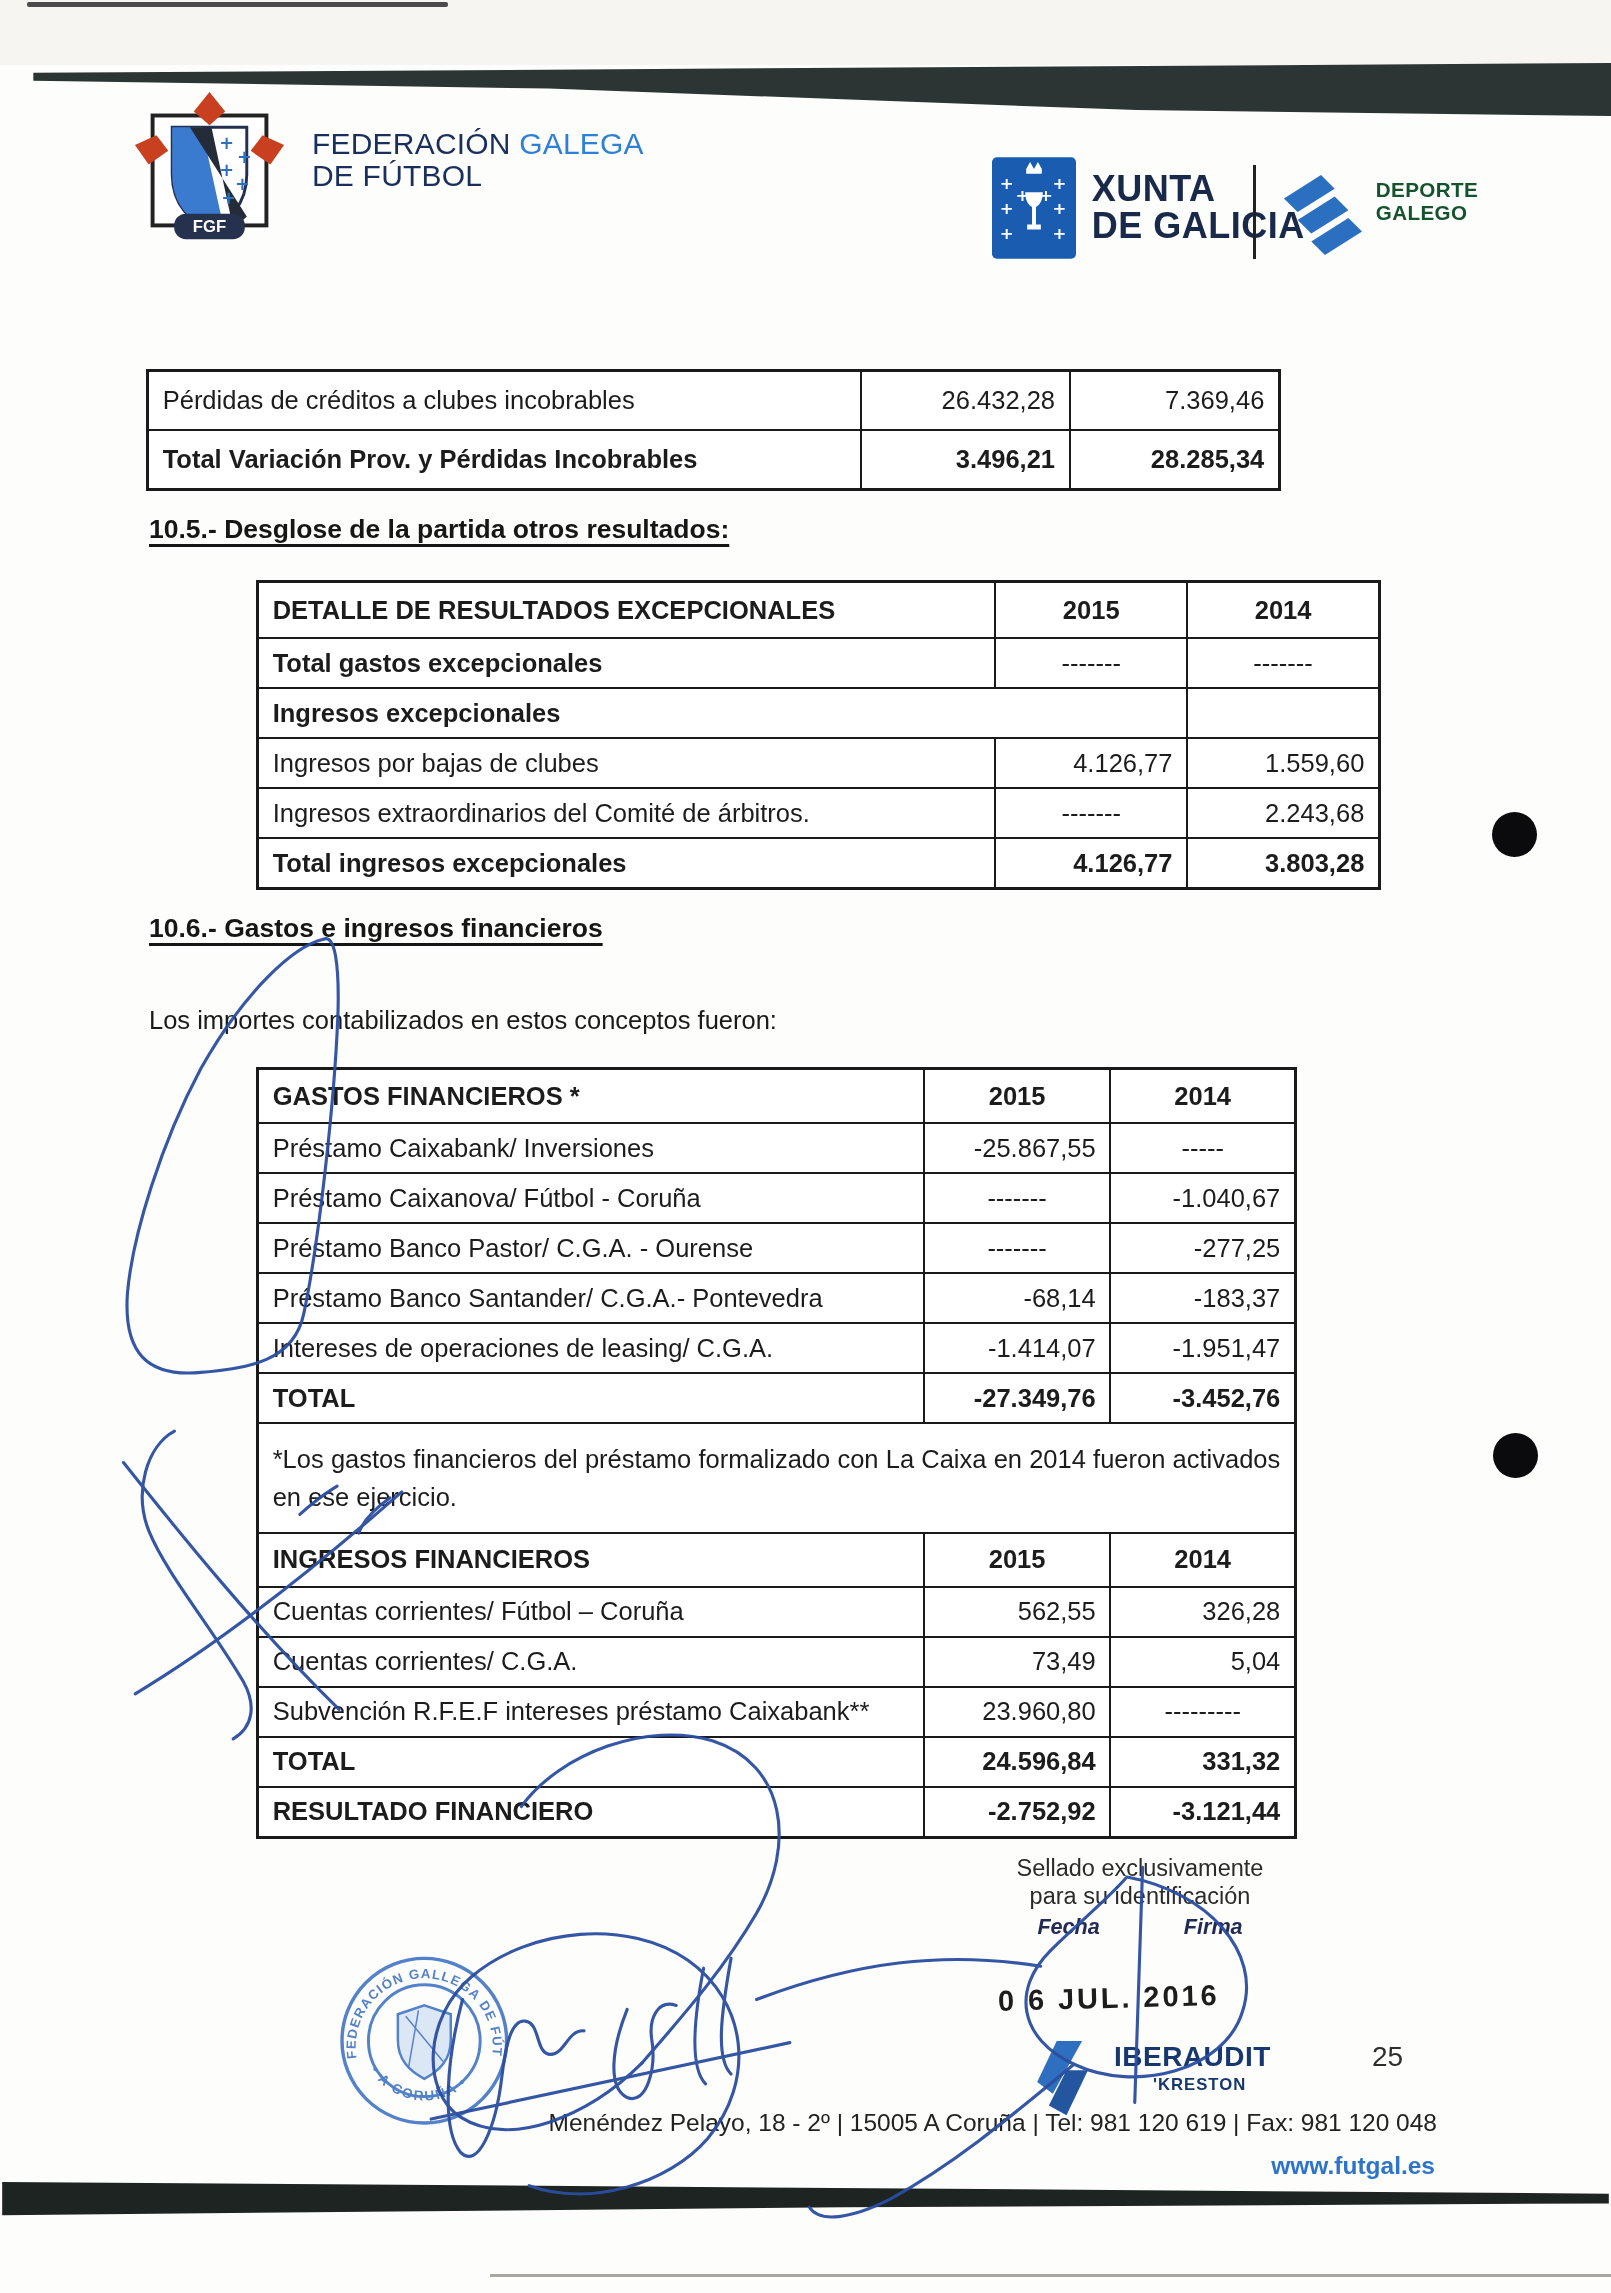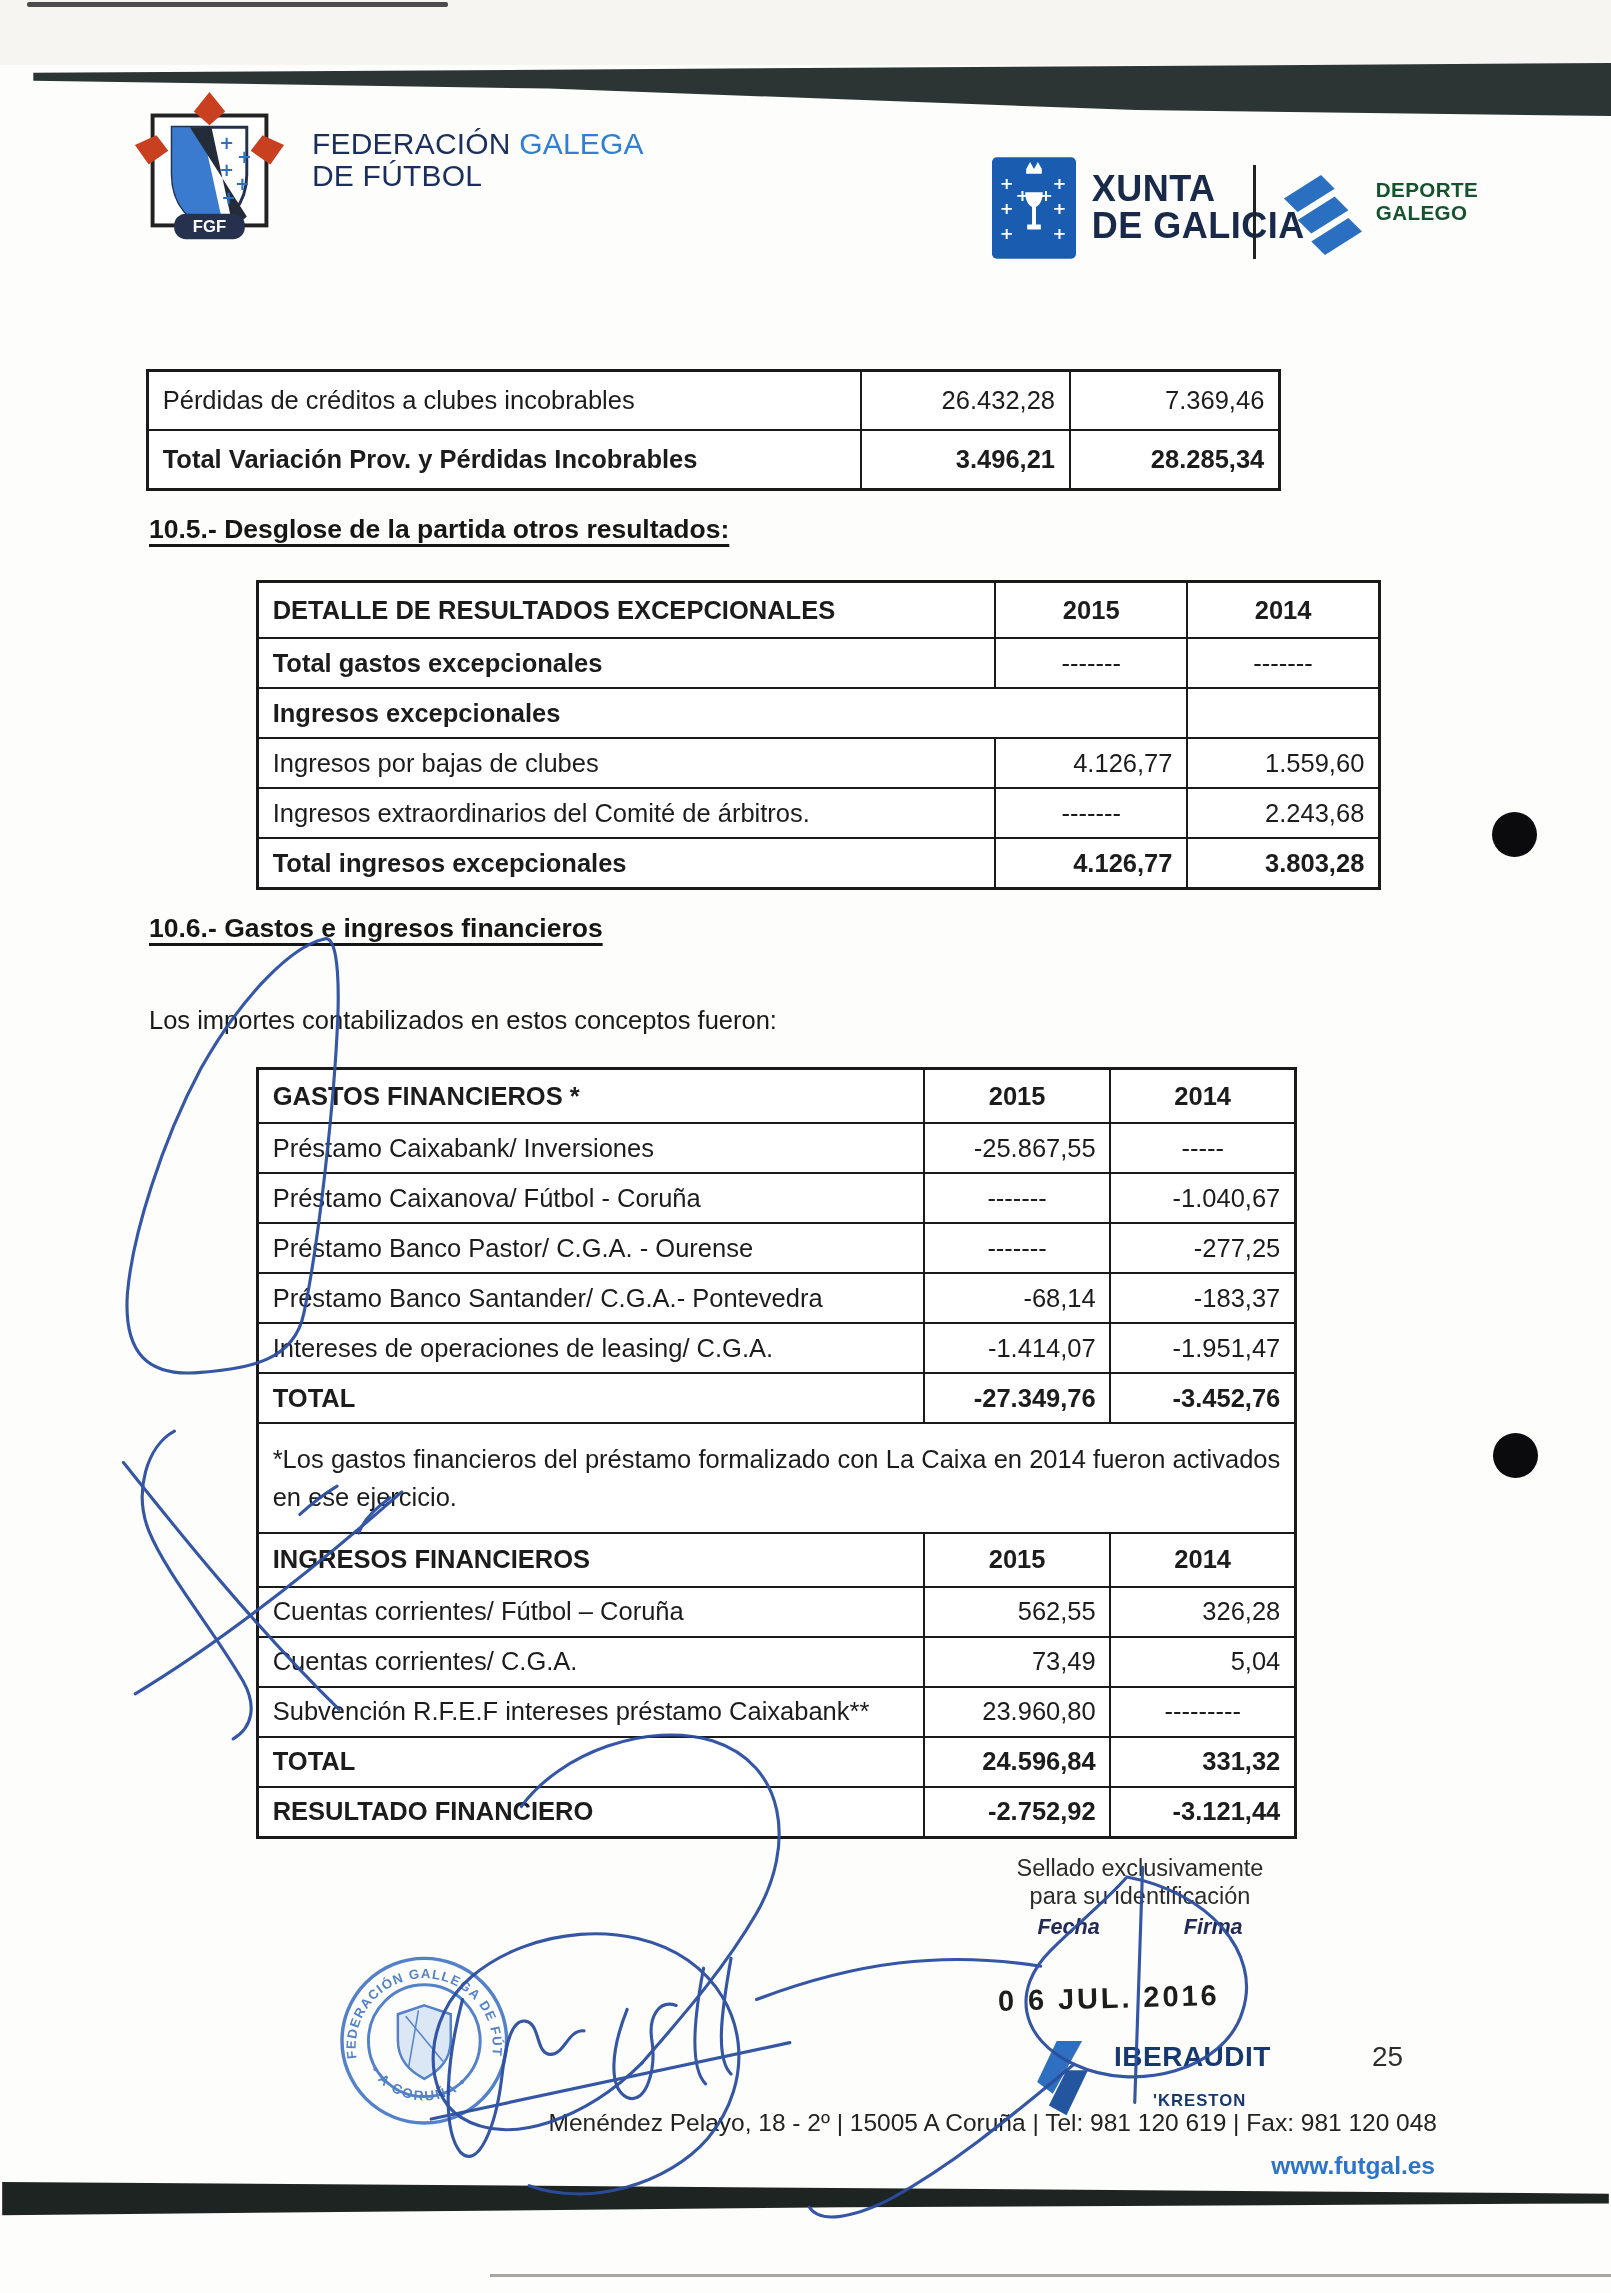--- a/index.html
+++ b/index.html
@@ -55,21 +55,21 @@
   .t3 td{height:48px;}
   .t3 tr.hdr td{height:52px;border-bottom-width:2.9px;}
   .t3 tr.total td{border-top-width:2.9px;}
   .t3 td.note{height:92px;font-size:25.5px;text-align:justify;line-height:1.5;padding:7.8px 13.7px;}
   
   .stamp-note{position:absolute;left:988px;top:1855px;width:304px;text-align:center;color:#2b2b2b;font-size:23.5px;line-height:1.18;}
   .fecha-firma{display:flex;justify-content:center;gap:84px;margin-top:3.9px;font-size:21.6px;font-weight:bold;font-style:italic;color:#232a55;}
   .date-stamp{position:absolute;left:998px;top:1982px;font-size:29px;font-weight:bold;letter-spacing:2.9px;color:#1d1d1d;transform:rotate(-1.5deg);white-space:nowrap;}
   .iberaudit{position:absolute;left:1037px;top:2041px;display:flex;gap:20px;}
   .iberaudit-text .nm{font-size:28px;font-weight:bold;color:#16386e;letter-spacing:0.5px;}
-  .iberaudit-text .kr{font-size:16.7px;font-weight:bold;color:#16386e;letter-spacing:1px;margin-left:39px;margin-top:18px;}
+  .iberaudit-text .kr{font-size:16.7px;font-weight:bold;color:#16386e;letter-spacing:1px;margin-left:39px;margin-top:2px;}
   .page-num{position:absolute;left:1372px;top:2041px;font-size:28px;color:#2e2e2e;}
   .footer-address{position:absolute;right:174px;top:2109px;font-size:24.5px;color:#222;white-space:nowrap;}
   .footer-web{position:absolute;right:176px;top:2152px;font-size:24.5px;font-weight:bold;color:#2e75c8;}
   .ink-overlay{position:absolute;left:0;top:0;pointer-events:none;}
 </style>
 </head>
 <body>
 
 <div class="page">
 

